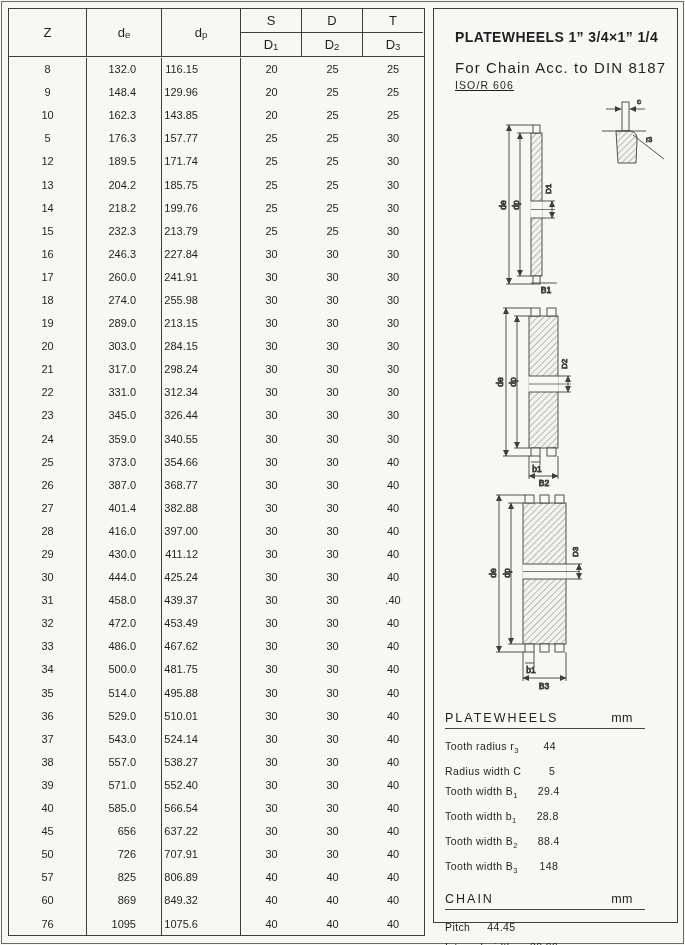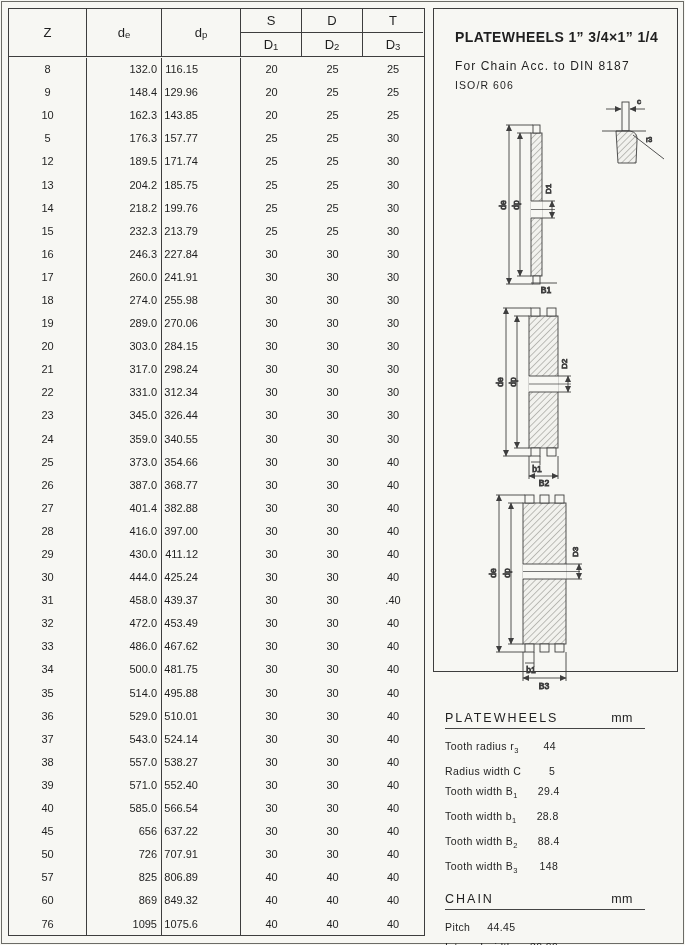--- a/index.html
+++ b/index.html
@@ -19,28 +19,28 @@
   .th-s{ grid-column:4; grid-row:1; border-bottom:1.3px solid var(--ln); }
   .th-d{ grid-column:5; grid-row:1; border-bottom:1.3px solid var(--ln); }
   .th-t{ grid-column:6; grid-row:1; border-bottom:1.3px solid var(--ln); border-right:none; }
   .th-d1{ grid-column:4; grid-row:2; }
   .th-d2{ grid-column:5; grid-row:2; }
   .th-d3{ grid-column:6; grid-row:2; border-right:none; }
   .tbody{ position:absolute; left:0; right:0; top:48.5px; bottom:0; display:flex; flex-direction:column; }
   .t-row{ flex:1; display:grid; grid-template-columns:78px 75px 79px 61px 61px 60px; font-size:11px; }
   .t-cell{ display:flex; align-items:center; justify-content:center; }
   .cz{ border-right:1.3px solid var(--ln); }
-  .cde{ border-right:1.3px solid var(--ln); justify-content:flex-end; padding-right:4px; }
+  .cde{ border-right:1.3px solid var(--ln); justify-content:flex-end; padding-right:25px; }
   .cdp{ border-right:1.3px solid var(--ln); justify-content:flex-end; padding-right:42px; }
 
   
-  .panel{ position:absolute; left:433px; top:8px; width:245px; height:664px; border:1.6px solid var(--ln); }
+  .panel{ position:absolute; left:433px; top:8px; width:245px; height:915px; border:1.6px solid var(--ln); }
   .panel-title{ position:absolute; left:21px; top:20px; font-size:14px; font-weight:bold; letter-spacing:.4px; white-space:nowrap; }
-  .panel-sub1{ position:absolute; left:21px; top:50px; font-size:12px; letter-spacing:1.1px; }
-  .panel-sub2{ position:absolute; left:21px; top:70px; font-size:10.5px; letter-spacing:1.1px; }
+  .panel-sub1{ position:absolute; left:21px; top:50px; font-size:15px; letter-spacing:1.1px; }
+  .panel-sub2{ position:absolute; left:21px; top:70px; font-size:10.5px; letter-spacing:1.1px;text-decoration:underline; }
   .drawings{ position:absolute; left:0; top:80px; }
   svg text{ fill:#222; font-family:"Liberation Sans","DejaVu Sans",sans-serif; }
 
   .specs{ position:absolute; left:11px; top:702px; width:200px; }
   .spec-head{ display:flex; justify-content:space-between; align-items:baseline; border-bottom:1.3px solid #444; padding:0 10px 3px 0; margin-bottom:7px; }
   .spec-head .hd{ font-size:12.5px; letter-spacing:2px; }
   .spec-head .unit{ font-size:12.5px; letter-spacing:.5px; margin-right:2px; }
   .spec-row{ display:flex; font-size:10.5px; letter-spacing:.4px; line-height:20px; }
   .spec-label sub{ font-size:7.5px; }
   .spec-value{ width:62px; text-align:center; }
@@ -172,21 +172,21 @@
           <div class="t-cell cz">18</div>
           <div class="t-cell cde">274.0</div>
           <div class="t-cell cdp">255.98</div>
           <div class="t-cell cs">30</div>
           <div class="t-cell cd">30</div>
           <div class="t-cell ct">30</div>
         </div>
         <div class="t-row">
           <div class="t-cell cz">19</div>
           <div class="t-cell cde">289.0</div>
-          <div class="t-cell cdp">270.06</div>
+          <div class="t-cell cdp">213.15</div>
           <div class="t-cell cs">30</div>
           <div class="t-cell cd">30</div>
           <div class="t-cell ct">30</div>
         </div>
         <div class="t-row">
           <div class="t-cell cz">20</div>
           <div class="t-cell cde">303.0</div>
           <div class="t-cell cdp">284.15</div>
           <div class="t-cell cs">30</div>
           <div class="t-cell cd">30</div>

